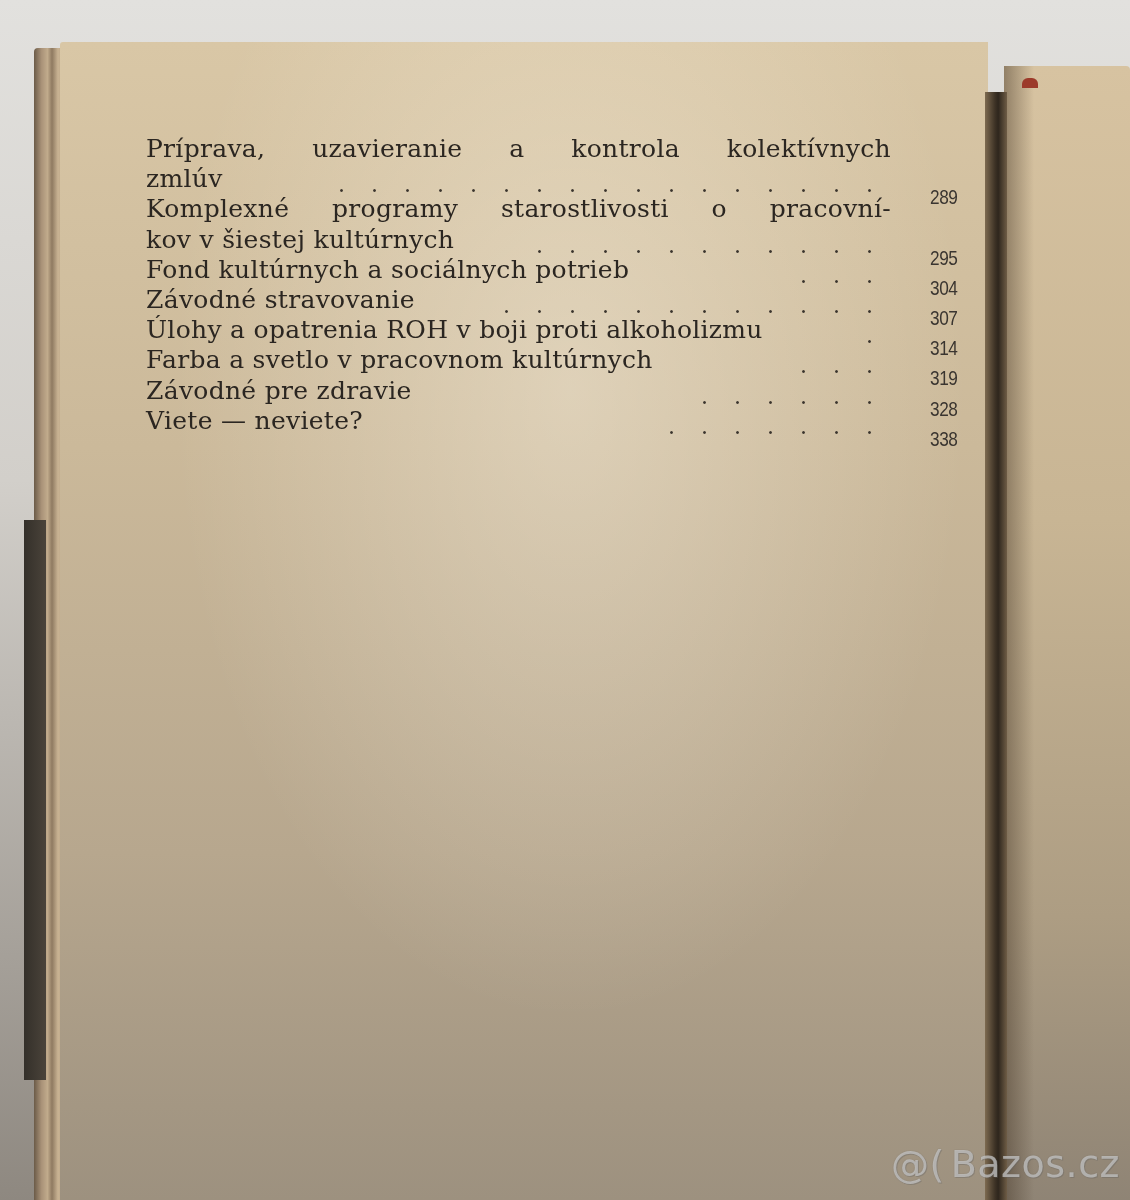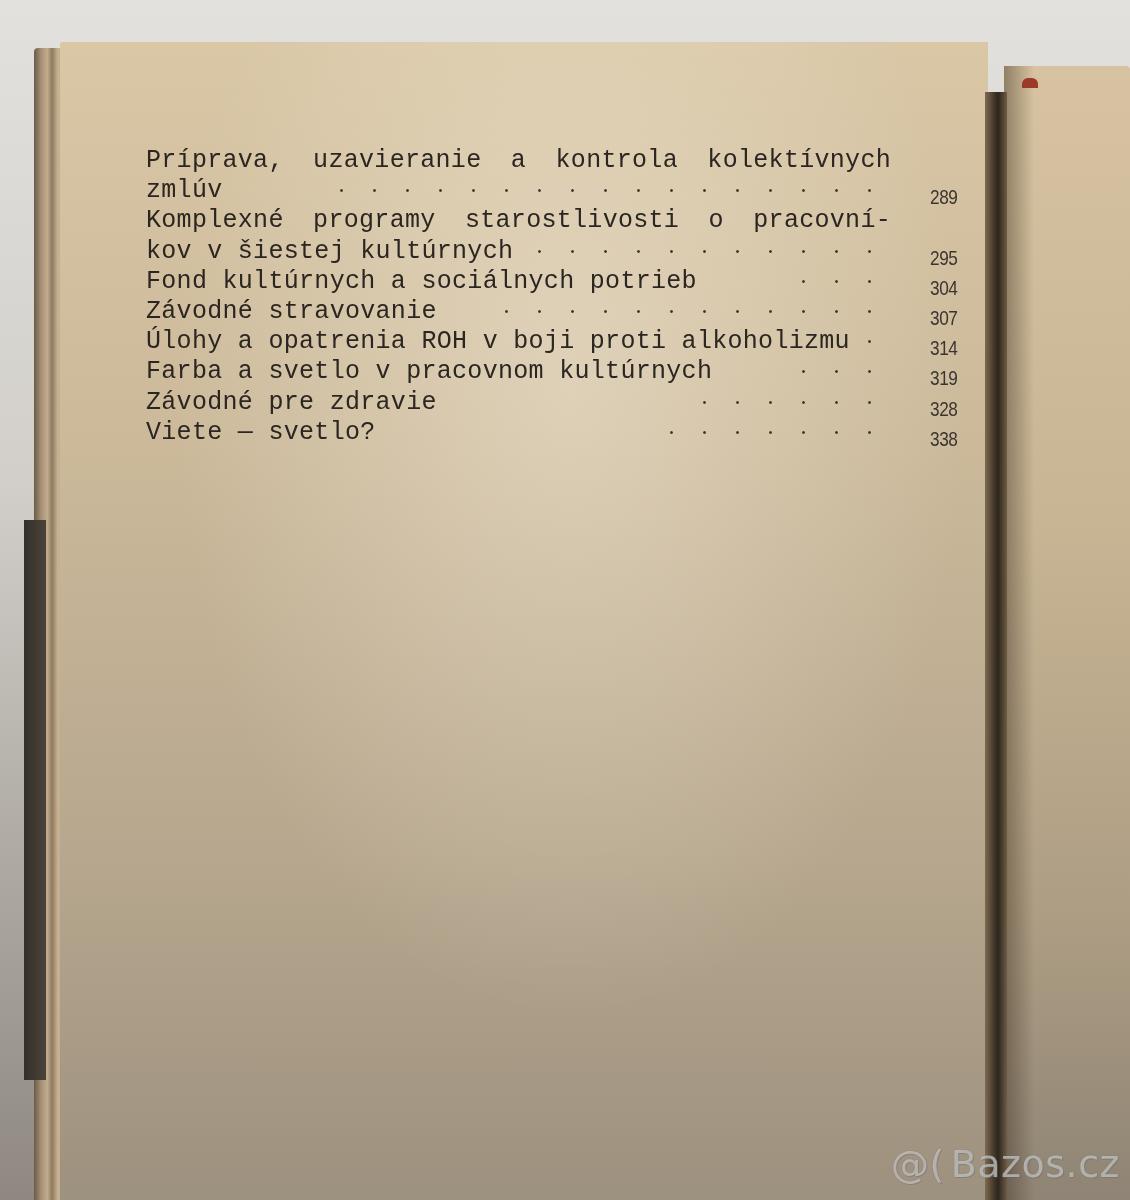--- a/index.html
+++ b/index.html
@@ -98,22 +98,21 @@
       line-height: 30.2px;
     }
     .toc-line {
       position: relative;
       height: 30.2px;
       white-space: nowrap;
     }
     .toc-text {
       position: absolute;
       left: 0;
-      top: 16px;
-      font-family: Liberation Mono, monospace;
+      top: 4px;
     }
     .toc-text.justified {
       width: 745px;
       text-align: justify;
       text-align-last: justify;
     }
     .leader {
       position: absolute;
       top: 0;
       left: 0;
@@ -274,21 +273,21 @@
         <span>.</span>
         <span>.</span>
         <span>.</span>
         <span>.</span>
         <span>.</span>
     </div>
     <span class="page-num" style="top:22px">328</span>
   </div>
 
   <div class="toc-line">
-    <span class="toc-text">Viete — svetlo?</span>
+    <span class="toc-text">Viete — neviete?</span>
     <div class="leader">
       <span>.</span>
         <span>.</span>
         <span>.</span>
         <span>.</span>
         <span>.</span>
         <span>.</span>
         <span>.</span>
     </div>
     <span class="page-num" style="top:22px">338</span>

